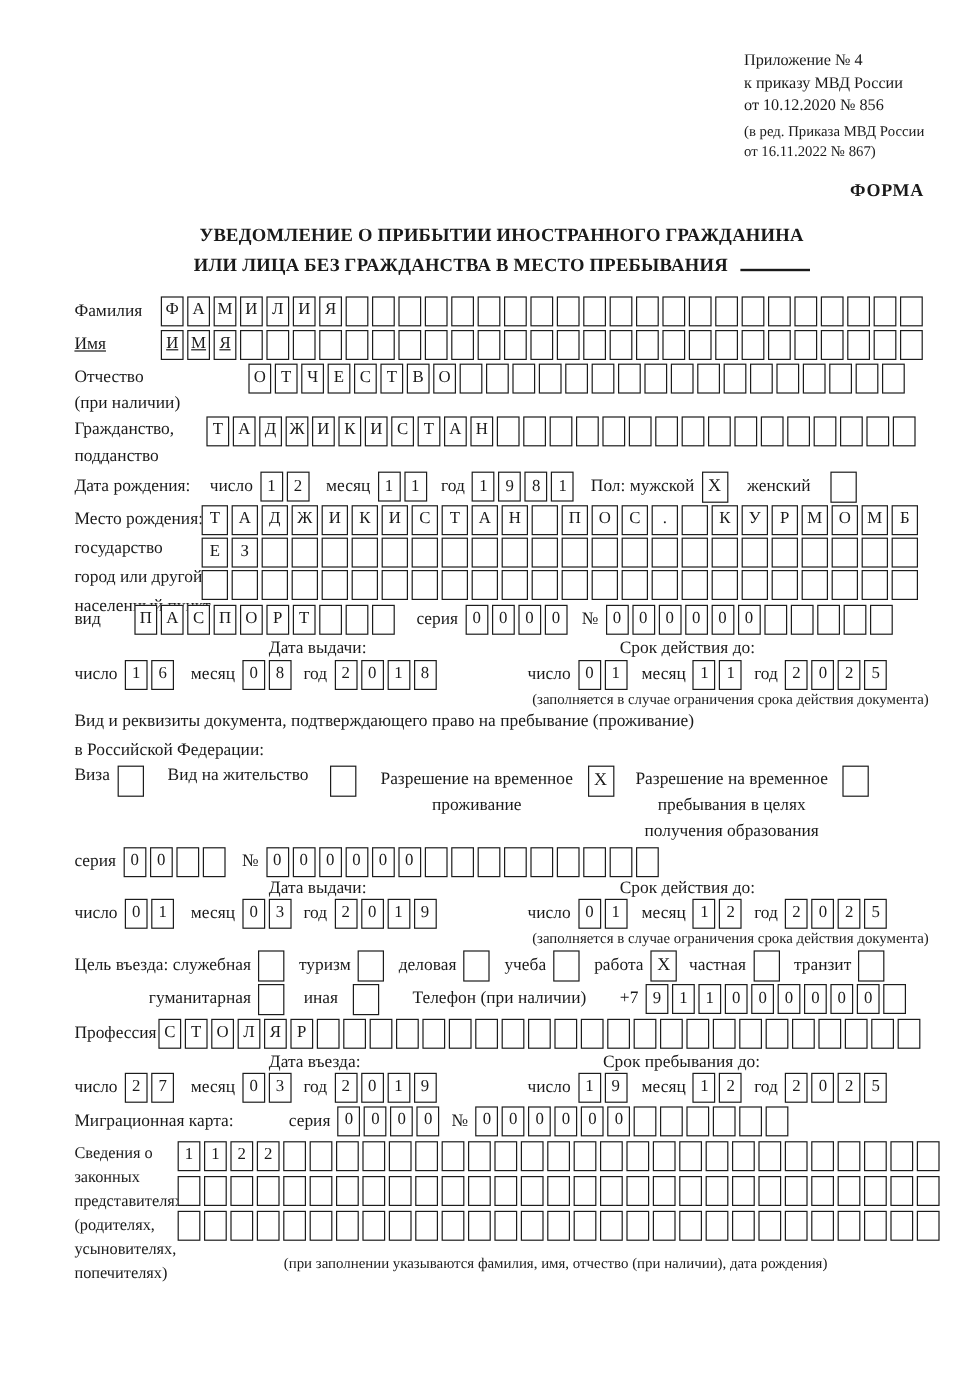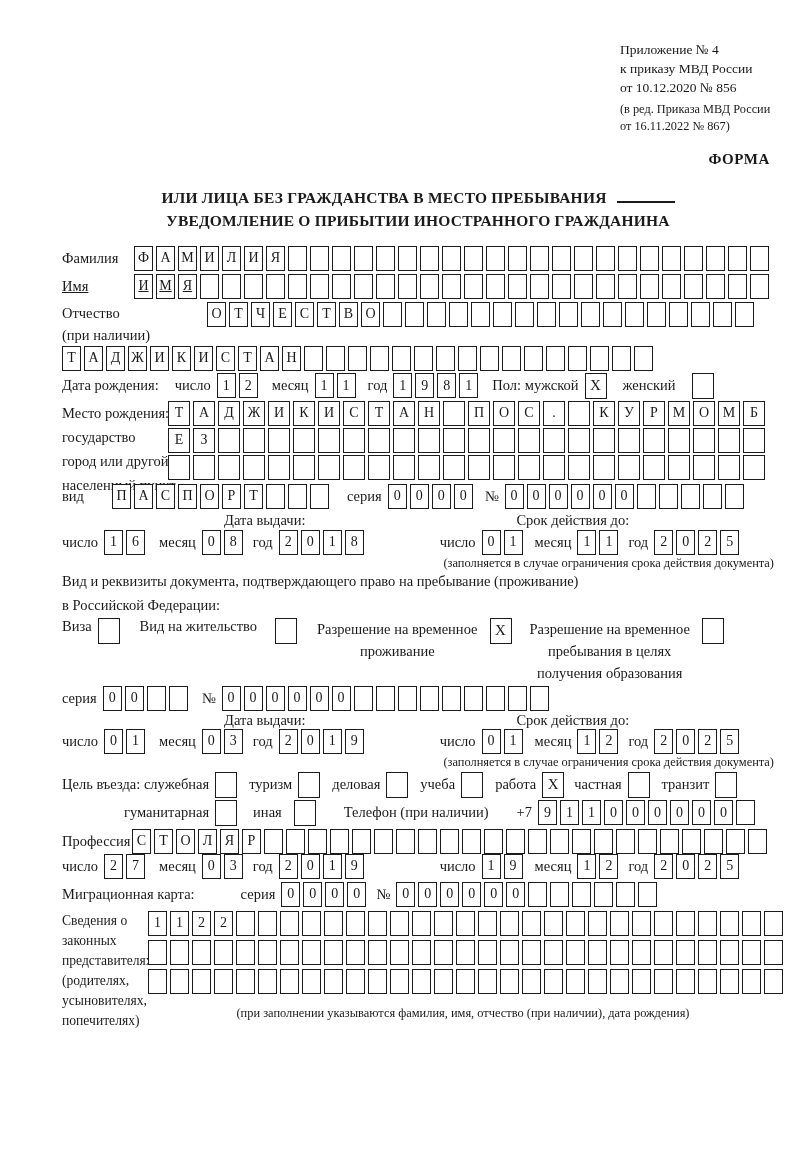--- a/index.html
+++ b/index.html
@@ -40,22 +40,22 @@
     <div>Приложение № 4</div>
     <div>к приказу МВД России</div>
     <div>от 10.12.2020 № 856</div>
     <div class="ed first">(в ред. Приказа МВД России</div>
     <div class="ed">от 16.11.2022 № 867)</div>
   </div>
 
   <div class="forma">ФОРМА</div>
 
   <div class="title">
+    <div>УВЕДОМЛЕНИЕ О ПРИБЫТИИ ИНОСТРАННОГО ГРАЖДАНИНА</div>
     <div><span>ИЛИ ЛИЦА БЕЗ ГРАЖДАНСТВА В МЕСТО ПРЕБЫВАНИЯ</span><span class="uline"></span></div>
-    <div>УВЕДОМЛЕНИЕ О ПРИБЫТИИ ИНОСТРАННОГО ГРАЖДАНИНА</div>
   </div>
 
 
   <div id="form-body">
       <div class="line" style="margin-top: 14px;">
         <span class="lbl" style="width: 66px;">Фамилия</span>
         <div class="boxes">
           <div class="box">Ф</div>
           <div class="box">А</div>
           <div class="box">М</div>
@@ -148,20 +148,24 @@
           <div class="box"></div>
           <div class="box"></div>
           <div class="box"></div>
           <div class="box"></div>
           <div class="box"></div>
           <div class="box"></div>
           <div class="box"></div>
         </div>
       </div>
       <div class="line" style="margin-top: 0px; align-items: flex-start;">
+        <div class="stack" style="width: 104px;">
+          <div>Гражданство,</div>
+          <div>подданство</div>
+        </div>
         <div class="boxes">
           <div class="box">Т</div>
           <div class="box">А</div>
           <div class="box">Д</div>
           <div class="box">Ж</div>
           <div class="box">И</div>
           <div class="box">К</div>
           <div class="box">И</div>
           <div class="box">С</div>
           <div class="box">Т</div>
@@ -534,20 +538,24 @@
           <div class="box"></div>
           <div class="box"></div>
           <div class="box"></div>
           <div class="box"></div>
           <div class="box"></div>
           <div class="box"></div>
           <div class="box"></div>
           <div class="box"></div>
         </div>
       </div>
+      <div class="line" style="margin-top: 3px;">
+        <span class="lbl" style="margin-left: 162px;">Дата въезда:</span>
+        <span class="lbl" style="margin-left: 196px;">Срок пребывания до:</span>
+      </div>
       <div class="line" style="margin-top: 0px;">
         <span class="lbl">число</span>
         <div class="boxes">
           <div class="box">2</div>
           <div class="box">7</div>
         </div>
         <span class="lbl" style="margin-left: 8px;">месяц</span>
         <div class="boxes">
           <div class="box">0</div>
           <div class="box">3</div>

